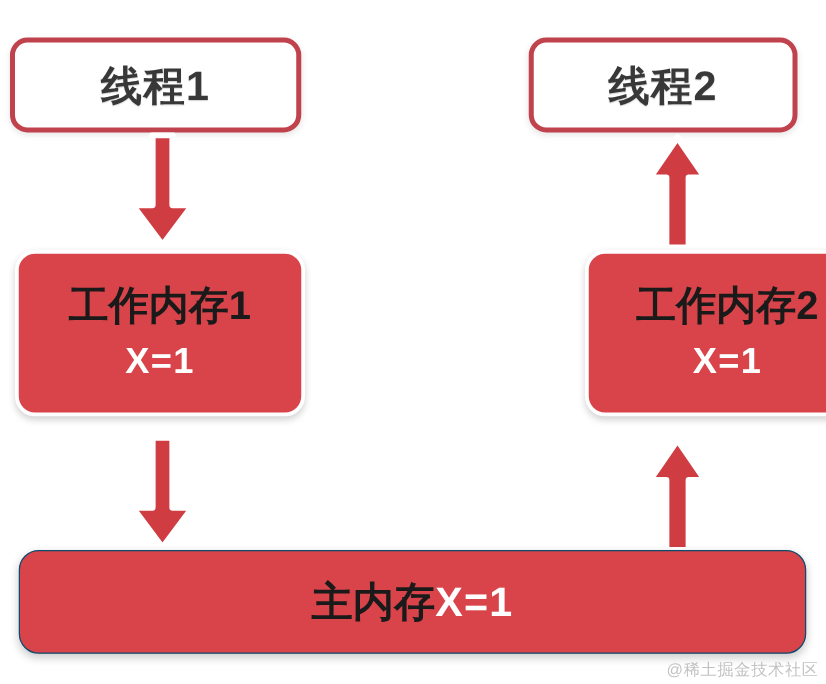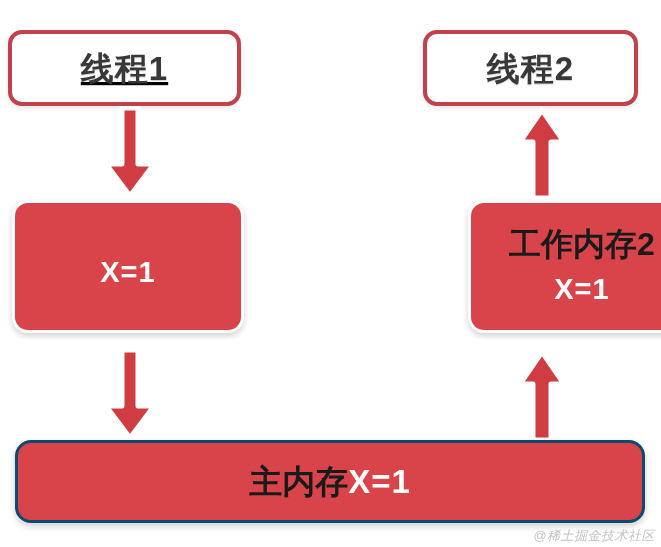--- a/index.html
+++ b/index.html
@@ -37,21 +37,21 @@
   }
   .thread-box .label {
     font-size: 33px;
     font-weight: bold;
     color: #383838;
     letter-spacing: 1px;
     line-height: 1;
     text-shadow: 0 1px 1px rgba(0,0,0,0.18);
   }
 
-  #thread1 { left: 8px;   top: 30px;  width: 233px; height: 76px; text-decoration: underline; }
+  #thread1 { left: 8px;   top: 30px;  width: 233px; height: 76px; }
   #thread2 { left: 423px; top: 30px;  width: 215px; height: 76px; border-radius: 14px; }
 
   
   .mem-box {
     position: absolute;
     box-sizing: border-box;
     background: #d9444a;
     border-radius: 16px;
     border: 3px solid #ffffff;
     box-shadow: 0 3px 6px rgba(0,0,0,0.18);
@@ -82,21 +82,21 @@
   
   #mainmem {
     position: absolute;
     left: 15px;
     top: 440px;
     width: 630px;
     height: 83px;
     box-sizing: border-box;
     background: #d9444a;
     border-radius: 16px;
-    border: 3px solid #0c4a6e;
+    border: 1px solid #0c4a6e;
     box-shadow: 0 3px 7px rgba(0,0,0,0.20);
     display: flex;
     align-items: center;
     justify-content: center;
   }
   #mainmem .title {
     font-size: 33px;
     font-weight: bold;
     color: #1a1a1a;
     line-height: 1;
@@ -123,21 +123,20 @@
   
   #watermark {
     position: absolute;
     right: 6px;
     bottom: 2px;
     font-size: 13px;
     color: #b8b8b8;
     letter-spacing: 0.5px;
     white-space: nowrap;
     opacity: 0.85;
-    font-style: italic;
   }
 </style>
 </head>
 <body>
 
 <div id="stage">
 
   <div id="thread1" class="thread-box">
     <span class="label">线程1</span>
   </div>
@@ -152,20 +151,21 @@
     </svg>
   </div>
 
   <div id="arrow-wm2-t2" class="arrow">
     <svg width="68" height="95" viewBox="0 0 68 95">
       <path d="M34 4 L56 36 L43 36 L43 92 L25 92 L25 36 L12 36 Z" fill="#cf3d43" stroke="#ffffff" stroke-width="5" stroke-linejoin="round" stroke-linecap="round"></path>
     </svg>
   </div>
 
   <div id="workmem1" class="mem-box">
+    <span class="title">工作内存1</span>
     <span class="value">X=1</span>
   </div>
 
   <div id="workmem2" class="mem-box">
     <span class="title">工作内存2</span>
     <span class="value">X=1</span>
   </div>
 
   <div id="arrow-wm1-mm" class="arrow">
     <svg width="68" height="95" viewBox="0 0 68 95">

